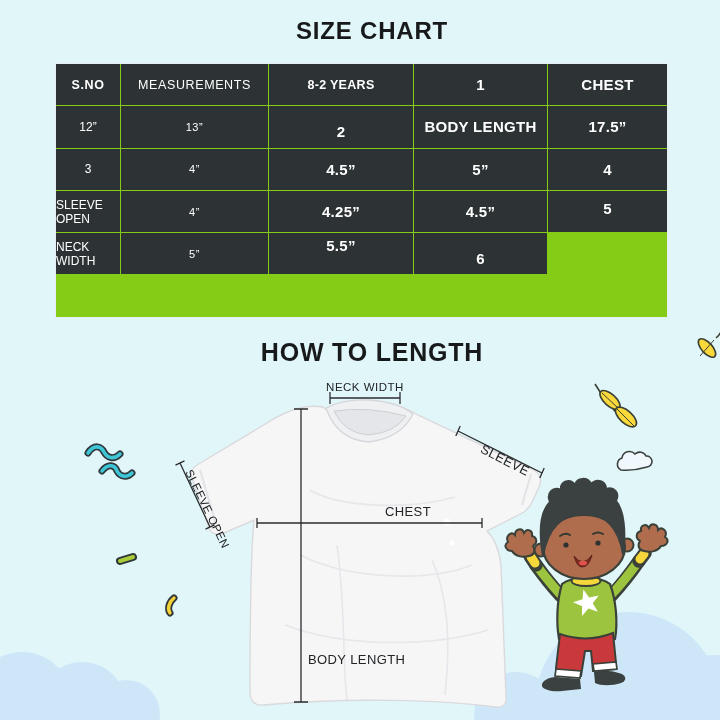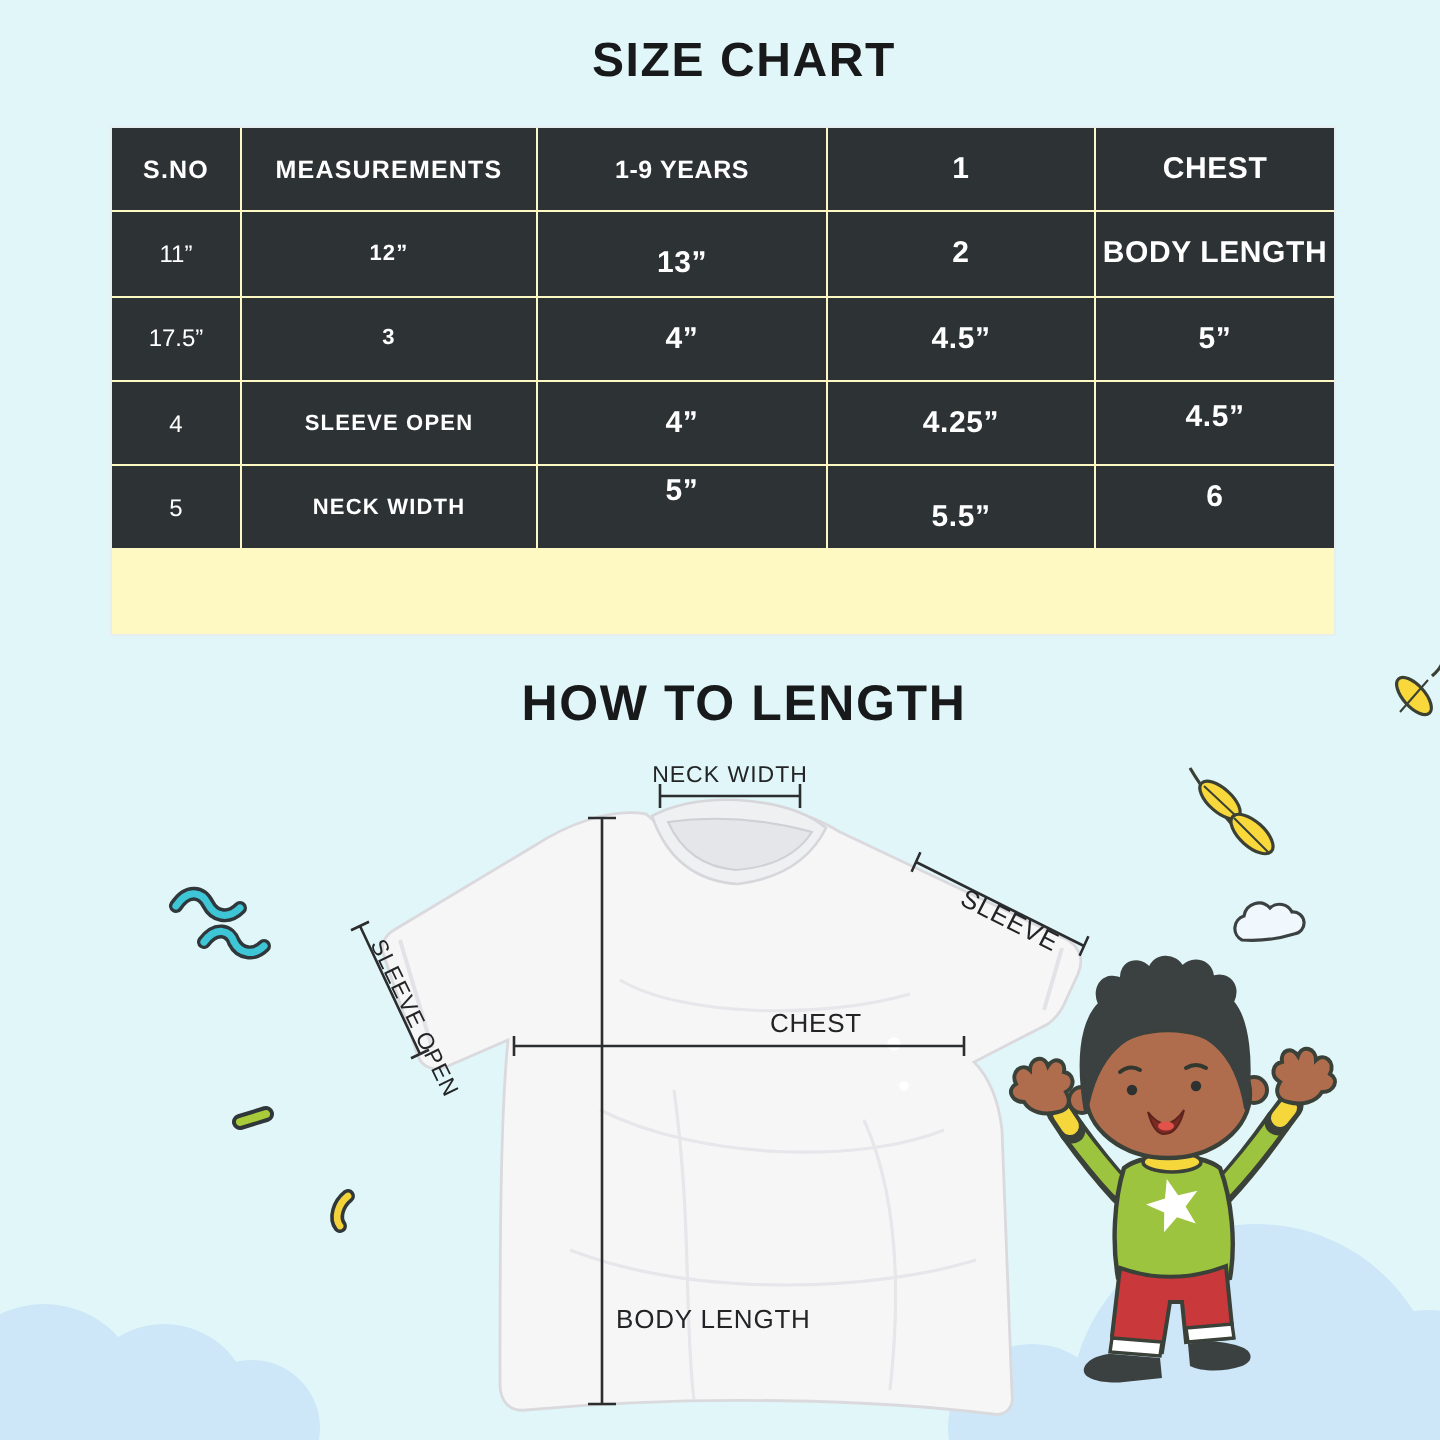--- a/index.html
+++ b/index.html
@@ -16,32 +16,32 @@
   #size-chart-title { top:17px; font-size:24px; }
   #how-to-measure-title { top:338px; font-size:25px; }
 
   .size-table {
     position:absolute; left:55px; top:63px;
     width:613px; height:255px;
     display:grid;
     grid-template-columns:64px 147px 144px 133px 119px;
     grid-auto-rows:41.3px;
     gap:1px;
-    background:#fef9c3;
+    background:#84cc16;
     border:1px solid #e7eef0;
     z-index:2;
   }
   .size-table > .cell {
     background:#2d3335; color:#ffffff;
     display:flex; align-items:center; justify-content:center;
     position:relative;
   }
   
   .size-table > div:nth-child(5n+1) { font-size:12px; }
-  .size-table > div:nth-child(5n+2) { font-size:11px; font-weight:bold; letter-spacing:.6px; }
+  .size-table > div:nth-child(5n+2) { font-size:11px; font-weight:normal; letter-spacing:.6px; }
   .size-table > div:nth-child(5n+3),
   .size-table > div:nth-child(5n+4),
   .size-table > div:nth-child(5n)   { font-size:15px; font-weight:bold; letter-spacing:.3px; }
   
   .size-table > div:nth-child(8)  { padding-top:9px; }
   .size-table > div:nth-child(20) { padding-bottom:7px; }
   .size-table > div:nth-child(23) { padding-bottom:16px; }
   .size-table > div:nth-child(24) { padding-top:10px; }
   .size-table > div:nth-child(25) { padding-bottom:11px; }
   
@@ -54,24 +54,23 @@
   .mline { stroke:#2b2d2f; stroke-width:1.3; fill:none; }
 </style>
 </head>
 <body>
 
 <div id="size-chart-title" class="title">SIZE CHART</div>
 
 <div class="size-table">
     <div class="cell th">S.NO</div>
     <div class="cell th">MEASUREMENTS</div>
-    <div class="cell th">1-9 YEARS</div>
+    <div class="cell th">8-2 YEARS</div>
     <div class="cell">1</div>
     <div class="cell">CHEST</div>
-    <div class="cell">11”</div>
     <div class="cell">12”</div>
     <div class="cell">13”</div>
     <div class="cell">2</div>
     <div class="cell">BODY LENGTH</div>
     <div class="cell">17.5”</div>
     <div class="cell">3</div>
     <div class="cell">4”</div>
     <div class="cell">4.5”</div>
     <div class="cell">5”</div>
     <div class="cell">4</div>

